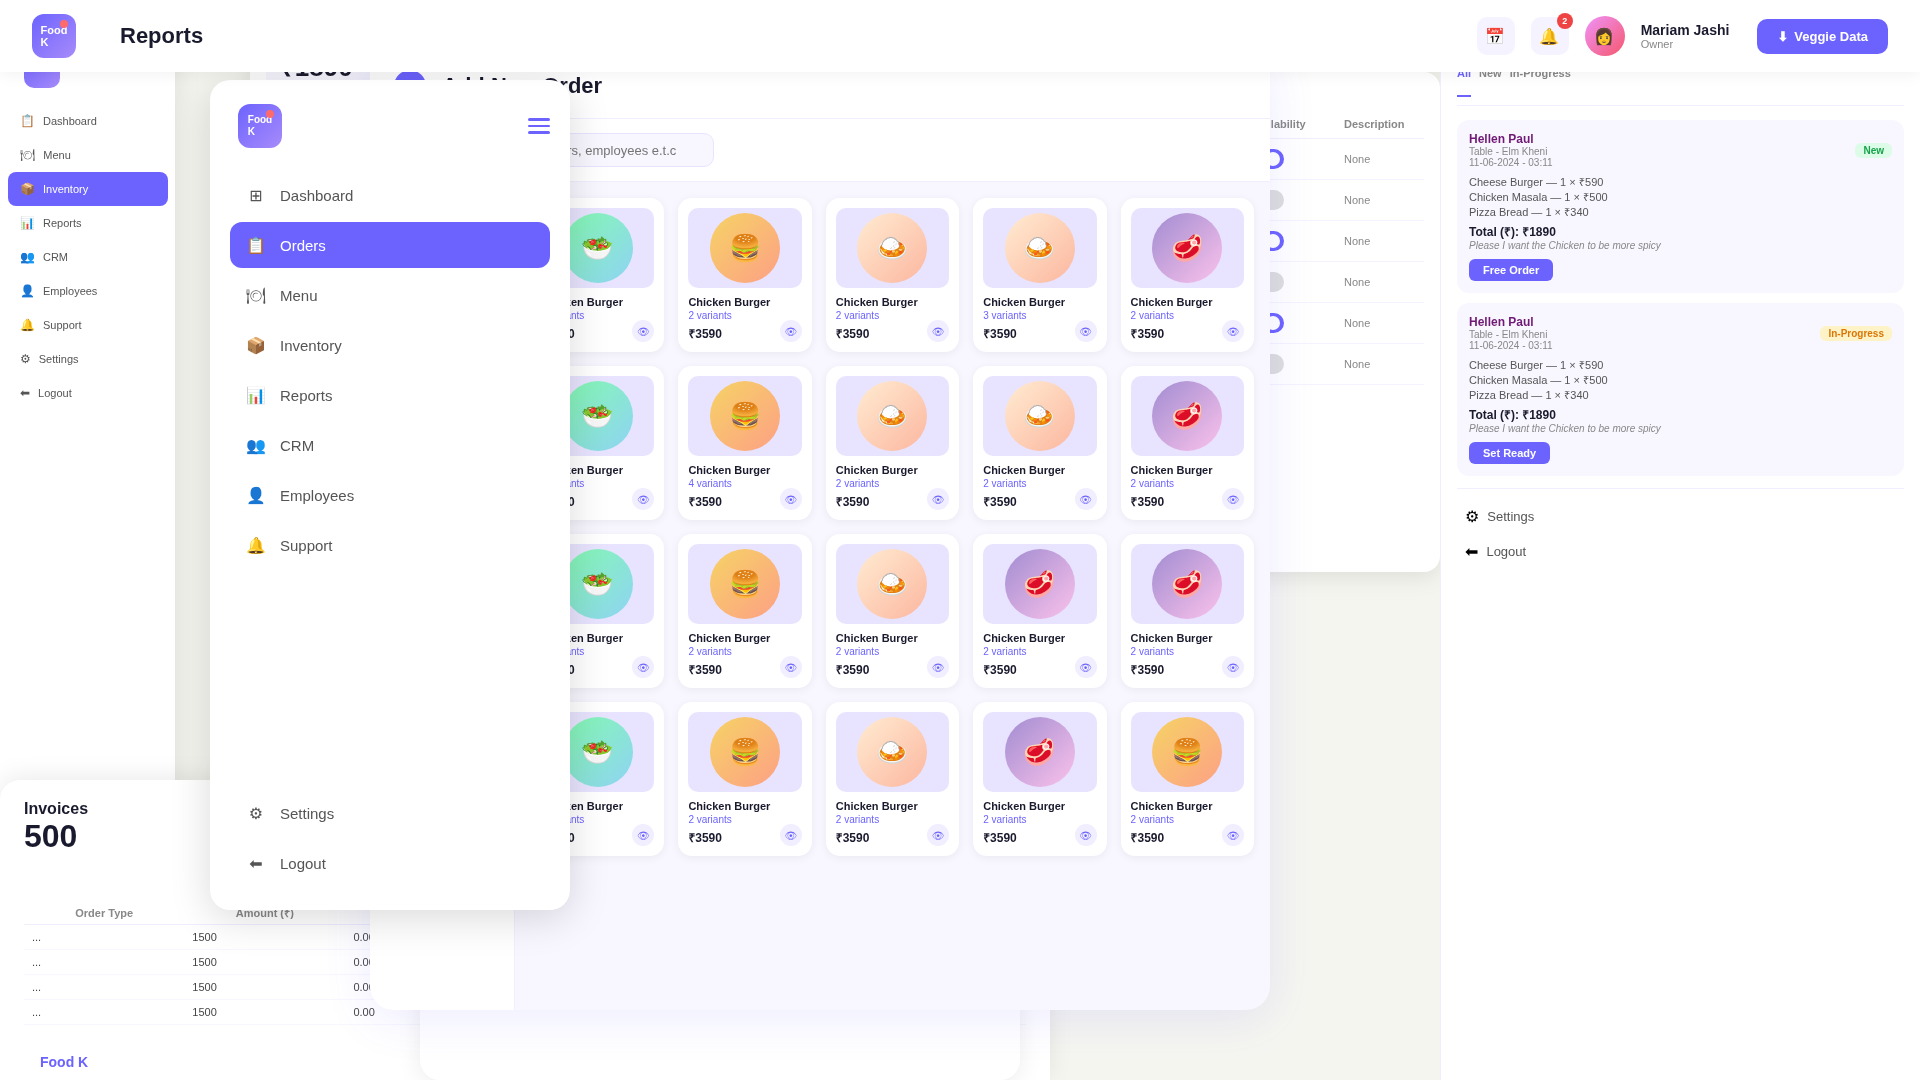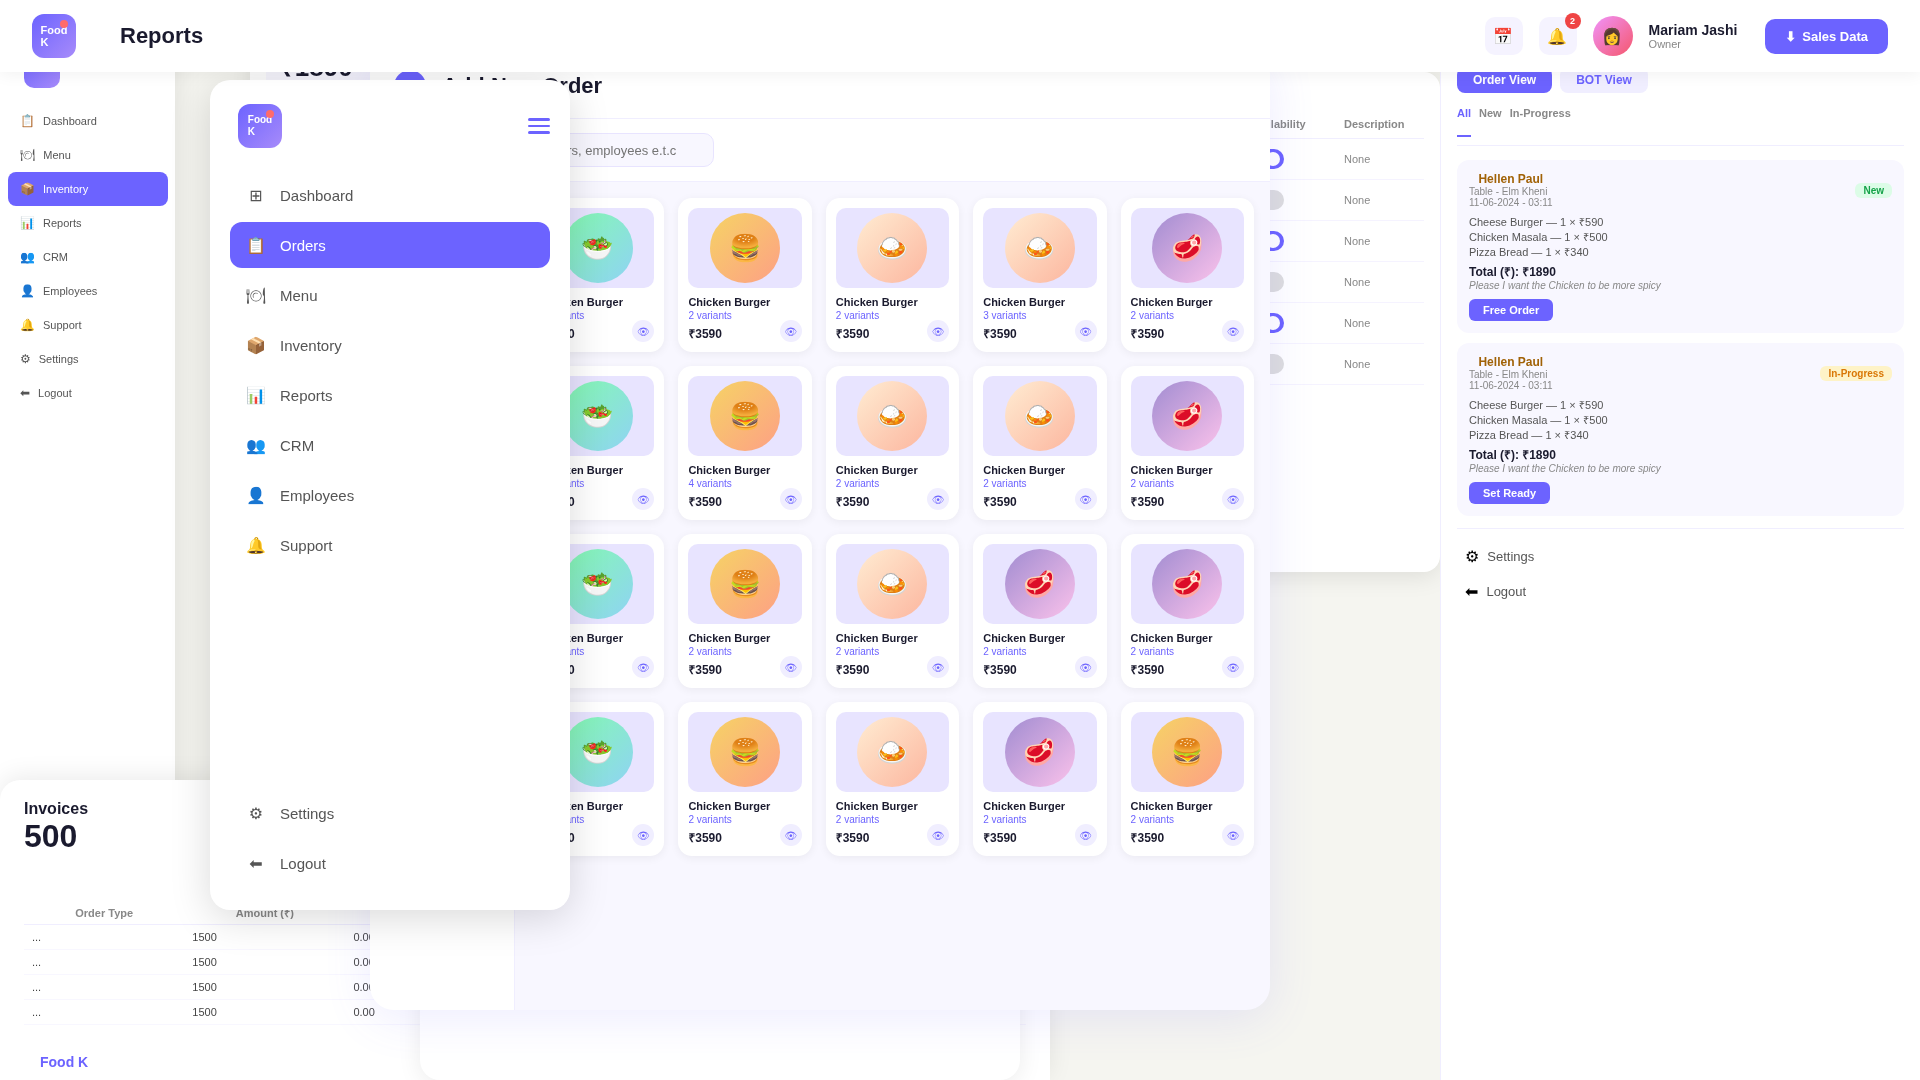--- a/index.html
+++ b/index.html
@@ -365,21 +365,21 @@
     .order-card {
       background: #f8f7ff;
       border-radius: 12px;
       padding: 12px;
       margin-bottom: 10px;
     }
     .order-card-header {
       display: flex; justify-content: space-between; align-items: center;
       margin-bottom: 6px;
     }
-    .order-user { font-size: 12px; font-weight: 700; color: #a16207; text-align: center; }
+    .order-user { font-size: 12px; font-weight: 700; color: #701a75; }
     .order-status {
       font-size: 10px; font-weight: 700; padding: 2px 8px;
       border-radius: 6px;
     }
     .status-new { background: #dcfce7; color: #16a34a; }
     .status-in-progress { background: #fef3c7; color: #d97706; }
     .order-time { font-size: 10px; color: #888; }
     .order-total { font-size: 12px; font-weight: 700; color: #1a1a2e; }
     .order-note { font-size: 10px; color: #888; font-style: italic; }
 
@@ -770,21 +770,21 @@
       🔔
       <span class="badge">2</span>
     </div>
     <div class="topbar-avatar">👩</div>
     <div class="topbar-user-info">
       <span class="topbar-user-name">Mariam Jashi</span>
       <span class="topbar-user-role">Owner</span>
     </div>
     <button class="export-btn" style="position:static;margin-left:12px;">
       <span>⬇</span>
-      <span>Sales Data</span>
+      <span>Veggie Data</span>
     </button>
   </div>
 </div>
 
 <div class="menu-list-bg">
   <div class="ml-title">Menu List</div>
   <div class="ml-header">
     <span style="flex:1;">Category</span>
     <span style="width:80px;">Availability</span>
     <span style="width:80px;">Description</span>
@@ -1110,24 +1110,20 @@
         </div>
     </div>
   </div>
 </div>
 
 <div class="live-orders-panel">
   <div style="display:flex;align-items:center;justify-content:space-between;margin-bottom:12px;">
     <div class="lo-title">Live Orders</div>
     <span style="font-size:18px;cursor:pointer;">☰</span>
   </div>
-  <div class="lo-tabs">
-    <div class="lo-tab active">Order View</div>
-    <div class="lo-tab">BOT View</div>
-  </div>
   <div class="lo-filter-tabs">
     <div class="lo-filter active">All</div>
     <div class="lo-filter">New</div>
     <div class="lo-filter">In-Progress</div>
   </div>
 
   <div class="order-card">
     <div class="order-card-header">
       <div>
         <div class="order-user">Hellen Paul</div>

